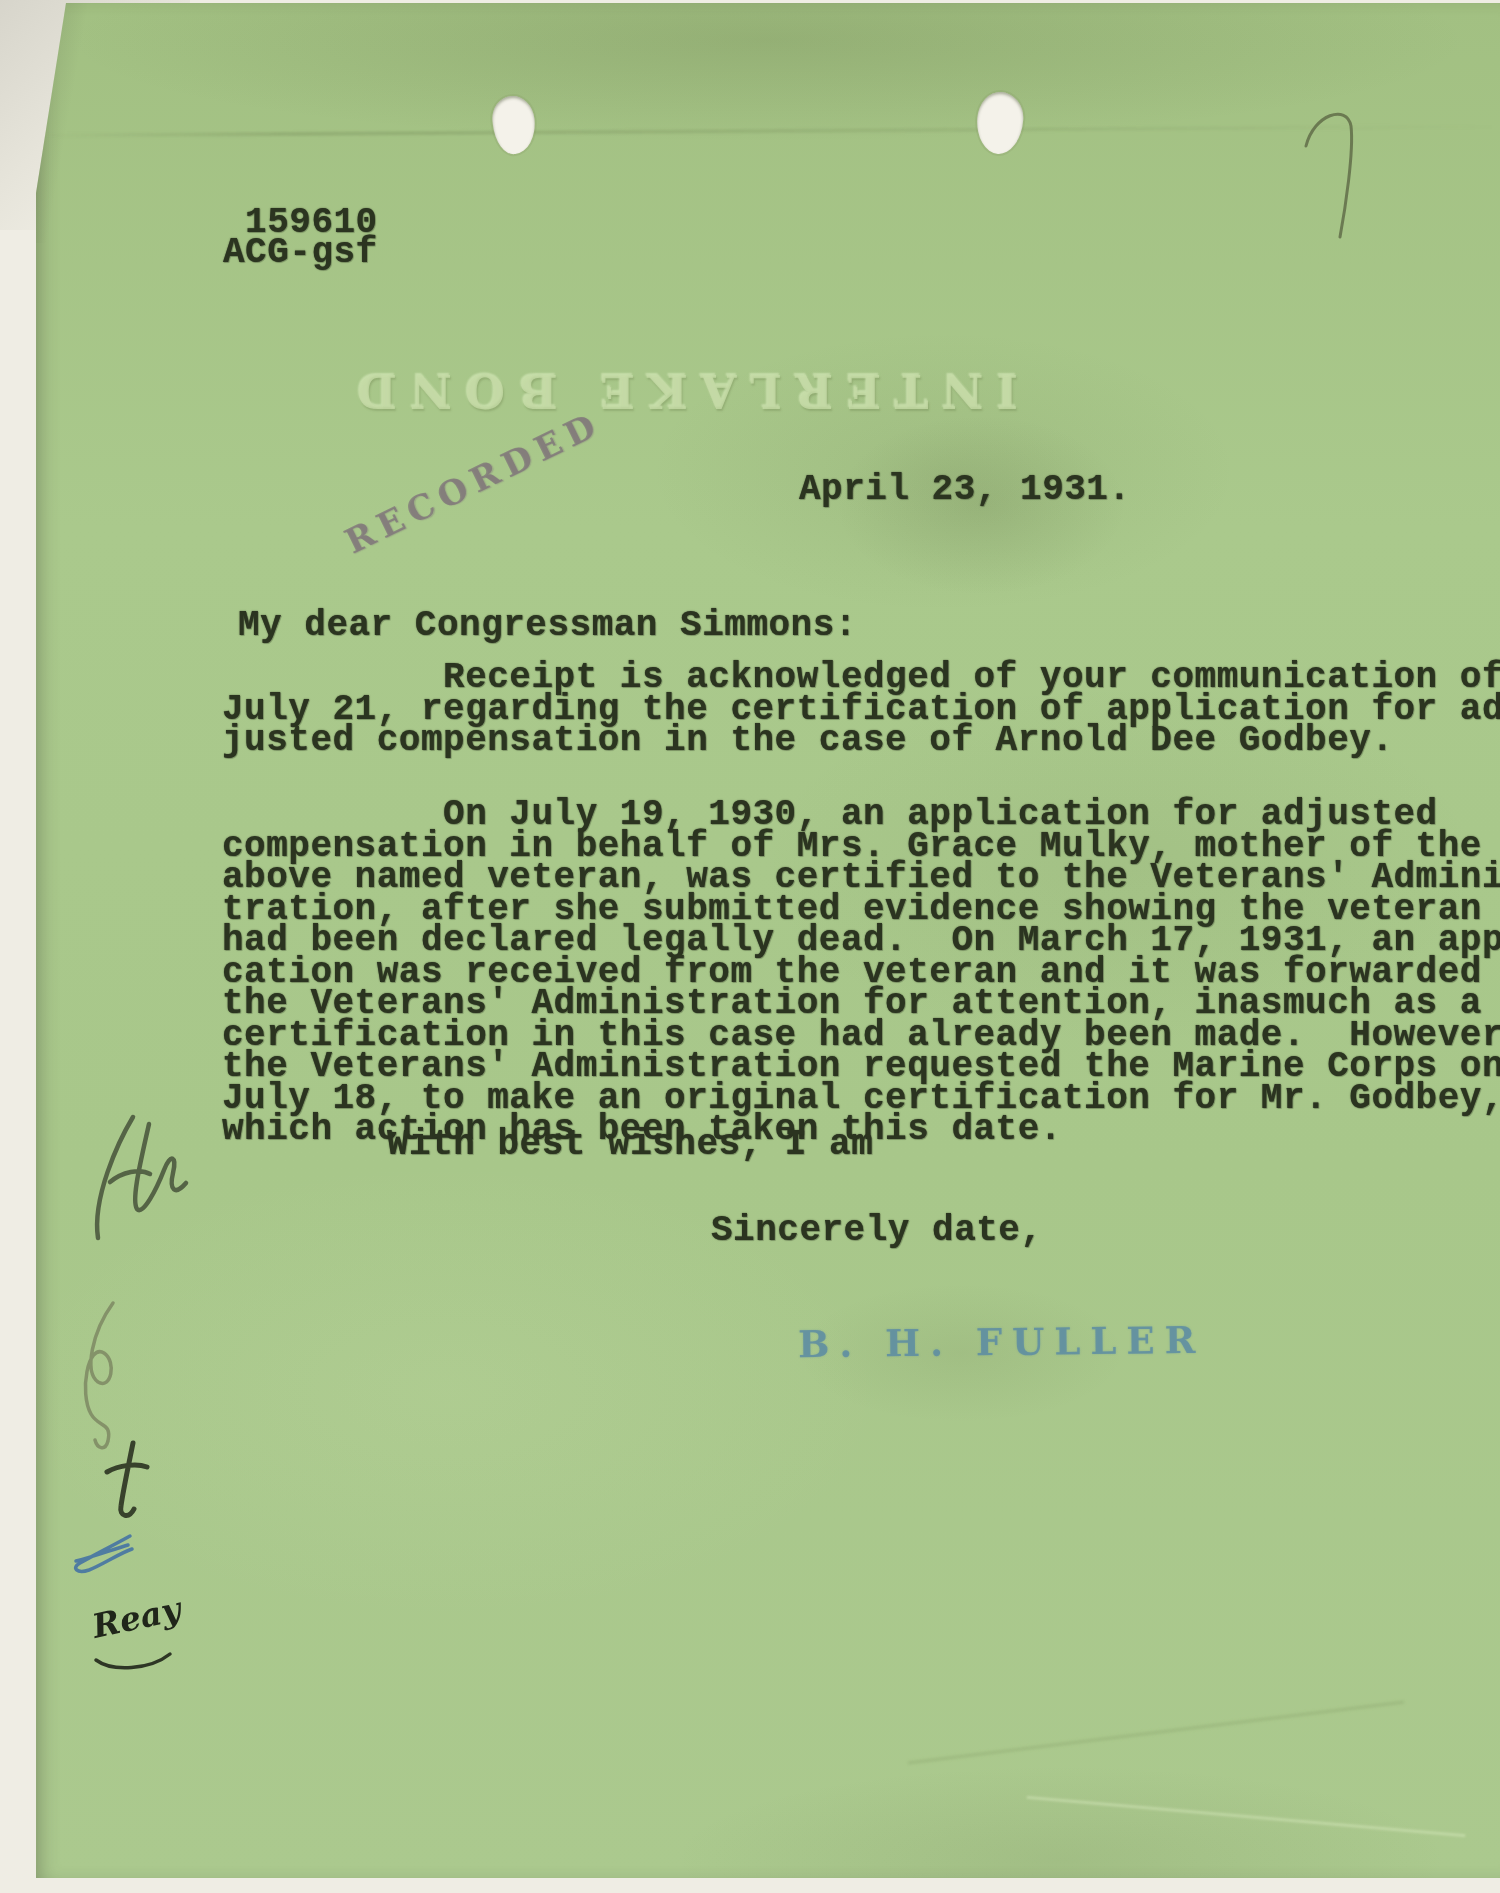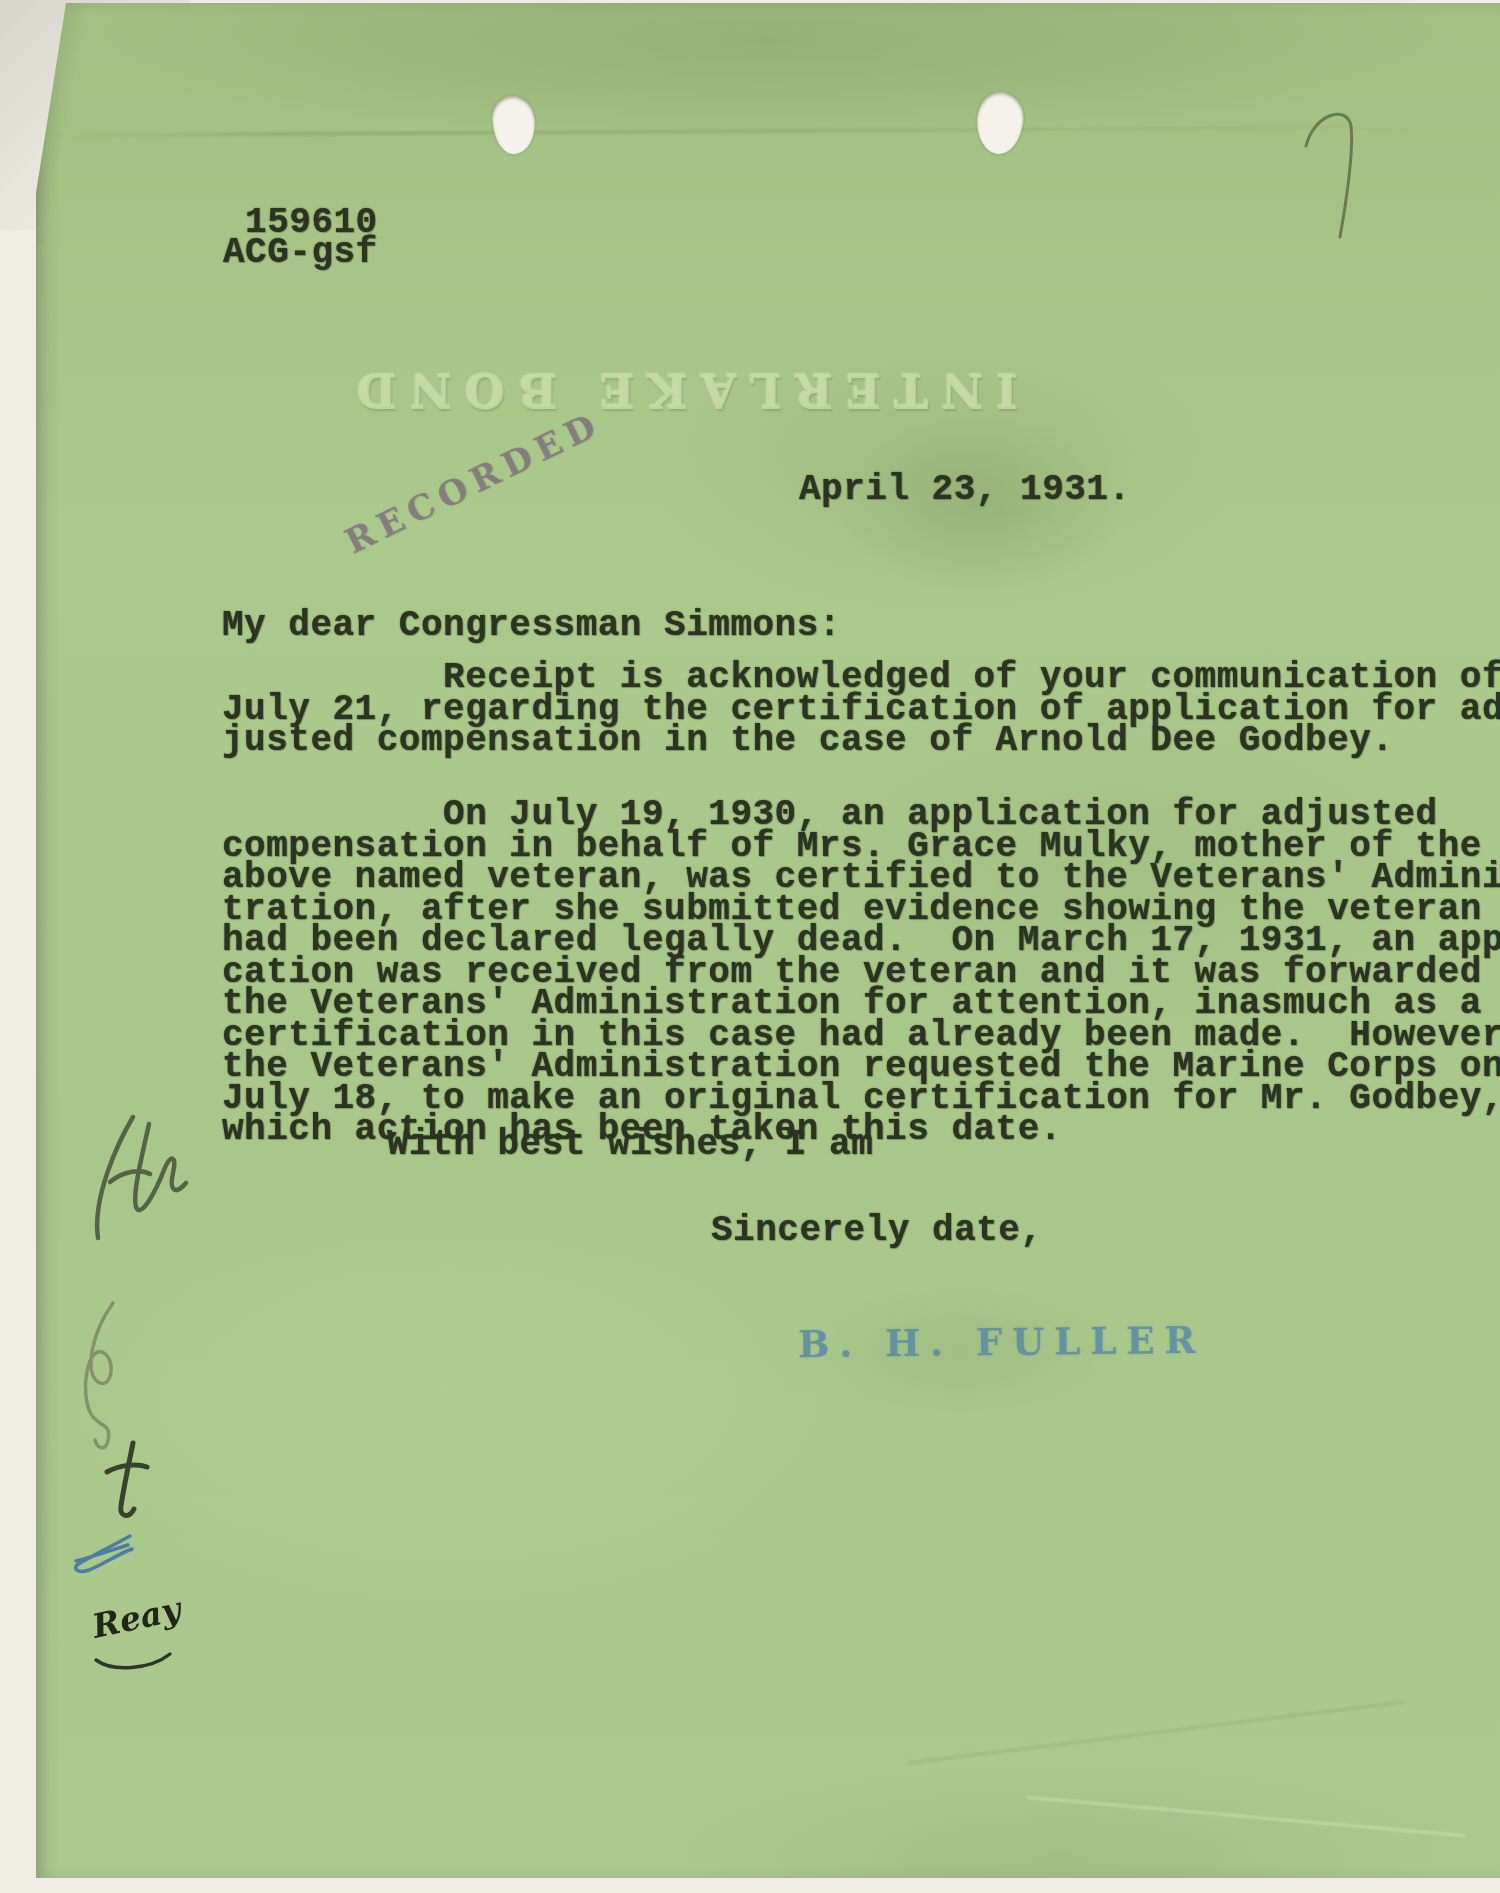--- a/index.html
+++ b/index.html
@@ -57,21 +57,21 @@
     font-family:"Liberation Mono","DejaVu Sans Mono",monospace;
     font-weight:bold;
     font-size:36px;line-height:31.5px;
     color:#2b3420;
     white-space:pre;
     text-shadow:0 0 1.4px rgba(43,52,32,0.85), 1px 1px 0 rgba(43,52,32,0.22);
     letter-spacing:0.5px;
   }
   .ref-block{left:187px;top:205px;line-height:30px;}
   .date-line{left:763px;top:471px;}
-  .salutation{left:186px;top:607px;text-align:center;}
+  .salutation{left:202px;top:607px;text-align:center;}
   .para1{left:186px;top:659px;}
   .para2{left:186px;top:796px;}
   .closing{left:351px;top:1126px;}
   .signoff{left:675px;top:1212px;}
   .sig-title{left:600px;top:1386px;}
   .recipient{left:186px;top:1606px;line-height:31px;}
   
   .watermark{
     position:absolute;left:352px;top:357px;width:630px;height:58px;
     transform:rotate(180deg);

